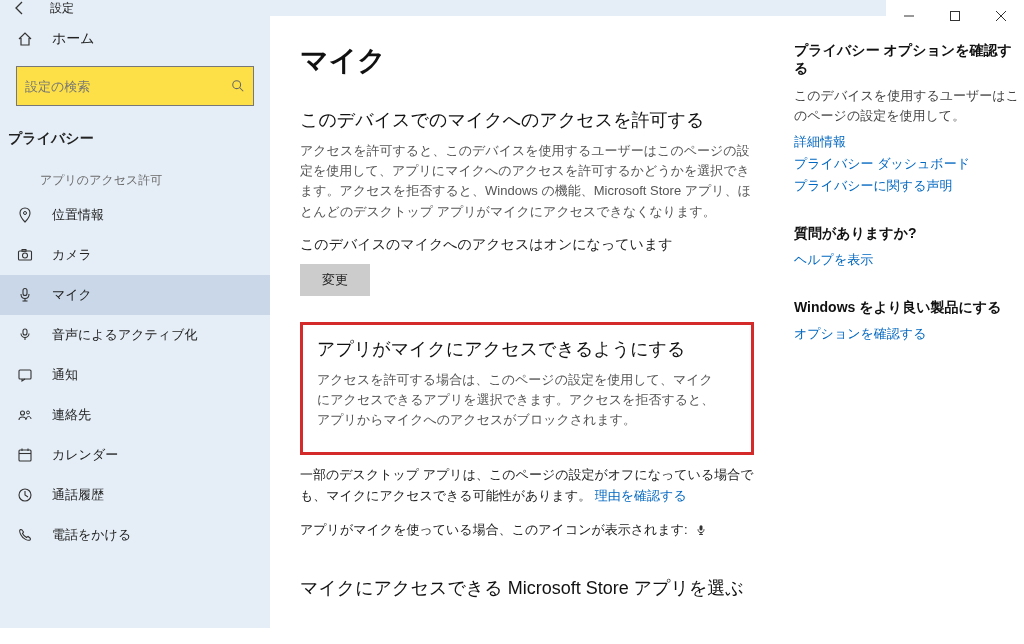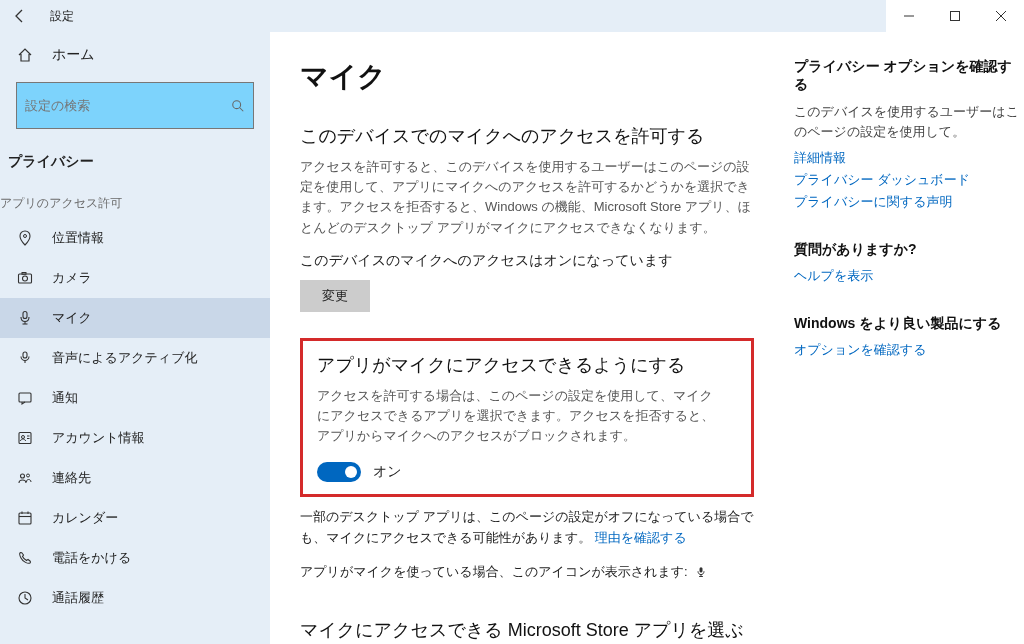--- a/index.html
+++ b/index.html
@@ -1,33 +1,33 @@
 <!DOCTYPE html>
 <html><head>
 <meta charset="utf-8">
 <style>
 * { margin: 0; padding: 0; box-sizing: border-box; font-family: "Yu Gothic UI", "Meiryo", sans-serif; }
 body { width: 1024px; height: 644px; background: #fff; overflow: hidden; position: relative; }
-.titlebar { height: 32px; display: flex; align-items: center; background: #e5eef7; position: relative; }
+.titlebar { height: 16px; display: flex; align-items: center; background: #e5eef7; position: relative; }
 .titlebar-left { display: flex; align-items: center; padding-left: 10px; gap: 20px; }
 .back-btn { width: 20px; height: 20px; display: flex; align-items: center; justify-content: center; font-size: 16px; color: #333; }
 .titlebar-title { font-size: 12px; color: #222; }
 .titlebar-controls { position: absolute; right: 0; top: 0; display: flex; }
 .win-ctrl { width: 46px; height: 32px; display: flex; align-items: center; justify-content: center; color: #333; font-size: 12px; background: #fff; }
 
 .app-body { display: flex; height: 612px; }
 .sidebar { width: 270px; background: #e5eef7; display: flex; flex-direction: column; padding-top: 6px; overflow: hidden; }
 .side-home { display: flex; align-items: center; gap: 18px; padding: 8px 16px; font-size: 14px; color: #222; }
 .side-home .icon { width: 18px; display: flex; justify-content: center; }
-.search-box { margin: 10px 16px 14px 16px; height: 47px; border: 1px solid #777; background: #7dd3fc; display: flex; align-items: center; padding: 0 8px; position: relative; }
+.search-box { margin: 10px 16px 14px 16px; height: 40px; border: 1px solid #777; background: #fde047; display: flex; align-items: center; padding: 0 8px; position: relative; }
 .search-box input { border: none; outline: none; flex: 1; font-size: 13px; color: #666; background: transparent; }
 .search-icon { color: #666; font-size: 14px; }
 
 .side-category { padding: 10px 16px 14px 8px; font-size: 14px; font-weight: 600; color: #222; }
-.side-group-label { padding: 10px 16px 6px 0; font-size: 12px; color: #6a6a6a; }
+.side-group-label { padding: 10px 16px 6px 0; font-size: 12px; color: #6a6a6a; margin-left: 40px; }
 .side-item { display: flex; align-items: center; gap: 18px; padding: 11px 16px; font-size: 13px; color: #222; cursor: pointer; }
 .side-item .icon { width: 18px; display: flex; justify-content: center; color: #333; }
 .side-item.active { background: #c9d7e8; }
 
 .content { flex: 1; background: #fff; display: flex; padding: 26px 0 0 30px; overflow: hidden; }
 .main-col { width: 454px; }
 .aside-col { width: 230px; margin-left: 40px; }
 
 .page-h1 { font-size: 28px; font-weight: 600; color: #111; margin-bottom: 28px; }
 .sec-h { font-size: 18px; font-weight: 400; color: #111; margin: 0 0 8px 0; line-height: 1.4; }
@@ -149,32 +149,20 @@
           <svg width="16" height="16" viewBox="0 0 16 16">
             <rect x="2" y="3" width="12" height="9" rx="1" stroke="#333" stroke-width="1.1" fill="none"></rect>
             <path d="M5 12 L5 14 L8 12" stroke="#333" stroke-width="1.1" fill="none"></path>
           </svg>
         </span>
       <span>通知</span>
     </div>
     <div class="side-item">
       <span class="icon">
           <svg width="16" height="16" viewBox="0 0 16 16">
-            <rect x="2" y="2.5" width="12" height="11" rx="1" stroke="#333" stroke-width="1.1" fill="none"></rect>
-            <circle cx="6" cy="7" r="1.5" stroke="#333" stroke-width="1" fill="none"></circle>
-            <path d="M3.5 11 C3.5 9.5 5 9 6 9 C7 9 8.5 9.5 8.5 11" stroke="#333" stroke-width="1" fill="none"></path>
-            <line x1="10" y1="6" x2="12.5" y2="6" stroke="#333"></line>
-            <line x1="10" y1="8.5" x2="12.5" y2="8.5" stroke="#333"></line>
-          </svg>
-        </span>
-      <span>アカウント情報</span>
-    </div>
-    <div class="side-item">
-      <span class="icon">
-          <svg width="16" height="16" viewBox="0 0 16 16">
             <circle cx="5.5" cy="6" r="2" stroke="#333" stroke-width="1.1" fill="none"></circle>
             <path d="M2 13 C2 10.5 4 10 5.5 10 C7 10 9 10.5 9 13" stroke="#333" stroke-width="1.1" fill="none"></path>
             <circle cx="11" cy="5.5" r="1.5" stroke="#333" stroke-width="1" fill="none"></circle>
             <path d="M9.5 12 C9.5 10 10.5 9.5 11.5 9.5 C12.5 9.5 14 10 14 12" stroke="#333" stroke-width="1" fill="none"></path>
           </svg>
         </span>
       <span>連絡先</span>
     </div>
     <div class="side-item">
       <span class="icon">
@@ -183,54 +171,48 @@
             <line x1="2" y1="6.5" x2="14" y2="6.5" stroke="#333" stroke-width="1.1"></line>
             <line x1="5" y1="1.5" x2="5" y2="4" stroke="#333" stroke-width="1.1"></line>
             <line x1="11" y1="1.5" x2="11" y2="4" stroke="#333" stroke-width="1.1"></line>
           </svg>
         </span>
       <span>カレンダー</span>
     </div>
     <div class="side-item">
       <span class="icon">
           <svg width="16" height="16" viewBox="0 0 16 16">
-            <path d="M3 3 C3 3 4 2 5 3 L6.5 5 C6.5 5 6 6 5.5 6.5 C6.5 8.5 7.5 9.5 9.5 10.5 C10 10 11 9.5 11 9.5 L13 11 C14 12 13 13 13 13 C11 14 6 12 4 8 C3 6 2 4 3 3 Z" stroke="#333" stroke-width="1.1" fill="none"></path>
-          </svg>
-        </span>
-      <span>電話をかける</span>
-    </div>
-    <div class="side-item">
-      <span class="icon">
-          <svg width="16" height="16" viewBox="0 0 16 16">
             <circle cx="8" cy="8" r="6" stroke="#333" stroke-width="1.1" fill="none"></circle>
             <path d="M8 4 V8 L11 10" stroke="#333" stroke-width="1.1" fill="none"></path>
           </svg>
         </span>
       <span>通話履歴</span>
+    </div>
+    <div class="side-item">
+      <span class="icon">
+          <svg width="16" height="16" viewBox="0 0 16 16">
+            <path d="M3 3 C3 3 4 2 5 3 L6.5 5 C6.5 5 6 6 5.5 6.5 C6.5 8.5 7.5 9.5 9.5 10.5 C10 10 11 9.5 11 9.5 L13 11 C14 12 13 13 13 13 C11 14 6 12 4 8 C3 6 2 4 3 3 Z" stroke="#333" stroke-width="1.1" fill="none"></path>
+          </svg>
+        </span>
+      <span>電話をかける</span>
     </div>
   </div>
 
   <div class="content">
     <div class="main-col">
       <h1 class="page-h1">マイク</h1>
 
       <h2 class="sec-h">このデバイスでのマイクへのアクセスを許可する</h2>
       <p class="sec-p">アクセスを許可すると、このデバイスを使用するユーザーはこのページの設定を使用して、アプリにマイクへのアクセスを許可するかどうかを選択できます。アクセスを拒否すると、Windows の機能、Microsoft Store アプリ、ほとんどのデスクトップ アプリがマイクにアクセスできなくなります。</p>
       <p class="status-line">このデバイスのマイクへのアクセスはオンになっています</p>
       <button class="change-btn">変更</button>
 
       <div class="highlight-box">
         <h2 class="sec-h">アプリがマイクにアクセスできるようにする</h2>
         <p class="sec-p">アクセスを許可する場合は、このページの設定を使用して、マイクにアクセスできるアプリを選択できます。アクセスを拒否すると、アプリからマイクへのアクセスがブロックされます。</p>
-        <div class="toggle-row">
-          <div class="toggle">
-              <div class="knob"></div>
-            </div>
-          <span class="toggle-label">オン</span>
-        </div>
       </div>
 
       <p class="sec-p" style="color:#222;">
         <span>一部のデスクトップ アプリは、このページの設定がオフになっている場合でも、マイクにアクセスできる可能性があります。</span>
         <a href="#">理由を確認する</a>
       </p>
 
       <p class="sec-p" style="color:#222; margin-top:14px;">
         <span>アプリがマイクを使っている場合、このアイコンが表示されます:</span>
         <span class="mic-indicator">

